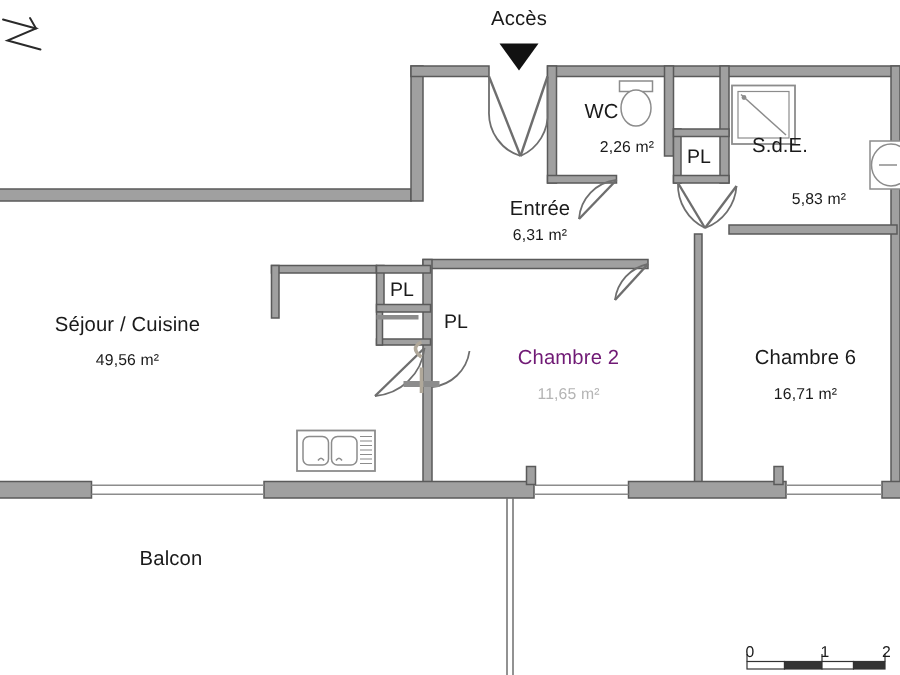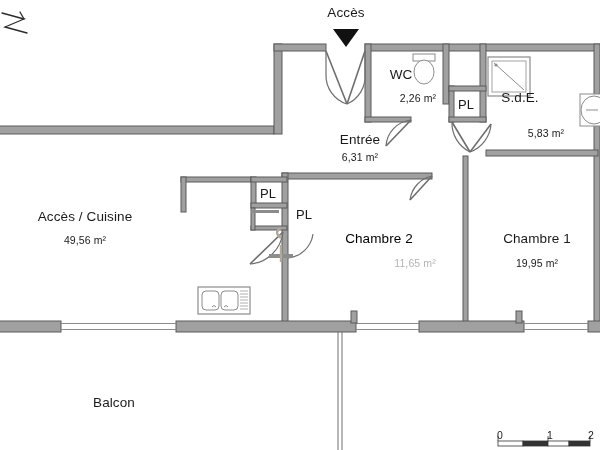--- a/index.html
+++ b/index.html
@@ -40,21 +40,21 @@
   .lbl-area {
     font-size: 10.5px;
   }
   .lbl-acces {
     font-size: 13.5px;
   }
   .lbl-pl {
     font-size: 13px;
   }
   .lbl-faded {
-    color: #000000;
+    color: #701a75;
   }
   .lbl-faded-area {
     color: #b4b4b4;
   }
   .lbl-scale {
     font-size: 10.5px;
     color: #1a1a1a;
     transform: translate(-50%, 0);
   }
 </style>
@@ -206,39 +206,39 @@
       <rect x="569" y="441" width="21" height="5" fill="#333333" stroke="#333333" stroke-width="0.8"></rect>
       <line x1="498" y1="436" x2="498" y2="441" stroke="#333333" stroke-width="0.8"></line>
       <line x1="548" y1="436" x2="548" y2="441" stroke="#333333" stroke-width="0.8"></line>
       <line x1="590" y1="436" x2="590" y2="441" stroke="#333333" stroke-width="0.8"></line>
     </g>
 
   </svg>
 
   <div class="lbl lbl-acces" style="left:346px; top:12px;">Accès</div>
 
-  <div class="lbl lbl-room" style="left:85px; top:216px;">Accès / Cuisine</div>
+  <div class="lbl lbl-room" style="left:85px; top:216px;">Séjour / Cuisine</div>
   <div class="lbl lbl-area" style="left:85px; top:240px;">49,56 m²</div>
 
   <div class="lbl lbl-room" style="left:360px; top:139px;text-align:right;">Entrée</div>
   <div class="lbl lbl-area" style="left:360px; top:157px;">6,31 m²</div>
 
   <div class="lbl lbl-room" style="left:401px; top:74px;text-align:right;">WC</div>
   <div class="lbl lbl-area" style="left:396px; top:98px;margin-left:22px;">2,26 m²</div>
 
   <div class="lbl lbl-room" style="left:520px; top:97px;">S.d.E.</div>
   <div class="lbl lbl-area" style="left:546px; top:120px;margin-top:13px;">5,83 m²</div>
 
   <div class="lbl lbl-room lbl-faded" style="left:379px; top:238px;">Chambre 2</div>
-  <div class="lbl lbl-area lbl-faded-area" style="left:379px; top:263px;margin-left:36px;">11,65 m²</div>
-
-  <div class="lbl lbl-room" style="left:537px; top:238px;">Chambre 1</div>
-  <div class="lbl lbl-area" style="left:537px; top:263px;">19,95 m²</div>
-
-  <div class="lbl lbl-room" style="left:114px; top:402px;">Balcon</div>
+  <div class="lbl lbl-area lbl-faded-area" style="left:379px; top:263px;">11,65 m²</div>
+
+  <div class="lbl lbl-room" style="left:537px; top:238px;">Chambre 6</div>
+  <div class="lbl lbl-area" style="left:537px; top:263px;">16,71 m²</div>
+
+  <div class="lbl lbl-room" style="left:114px; top:372px;">Balcon</div>
 
   <div class="lbl lbl-pl" style="left:268px; top:193px;">PL</div>
   <div class="lbl lbl-pl" style="left:304px; top:214px;">PL</div>
   <div class="lbl lbl-pl" style="left:466px; top:104px;">PL</div>
 
   <div class="lbl lbl-scale" style="left:500px; top:429px;">0</div>
   <div class="lbl lbl-scale" style="left:550px; top:429px;">1</div>
   <div class="lbl lbl-scale" style="left:591px; top:429px;">2</div>
 
 </div>

